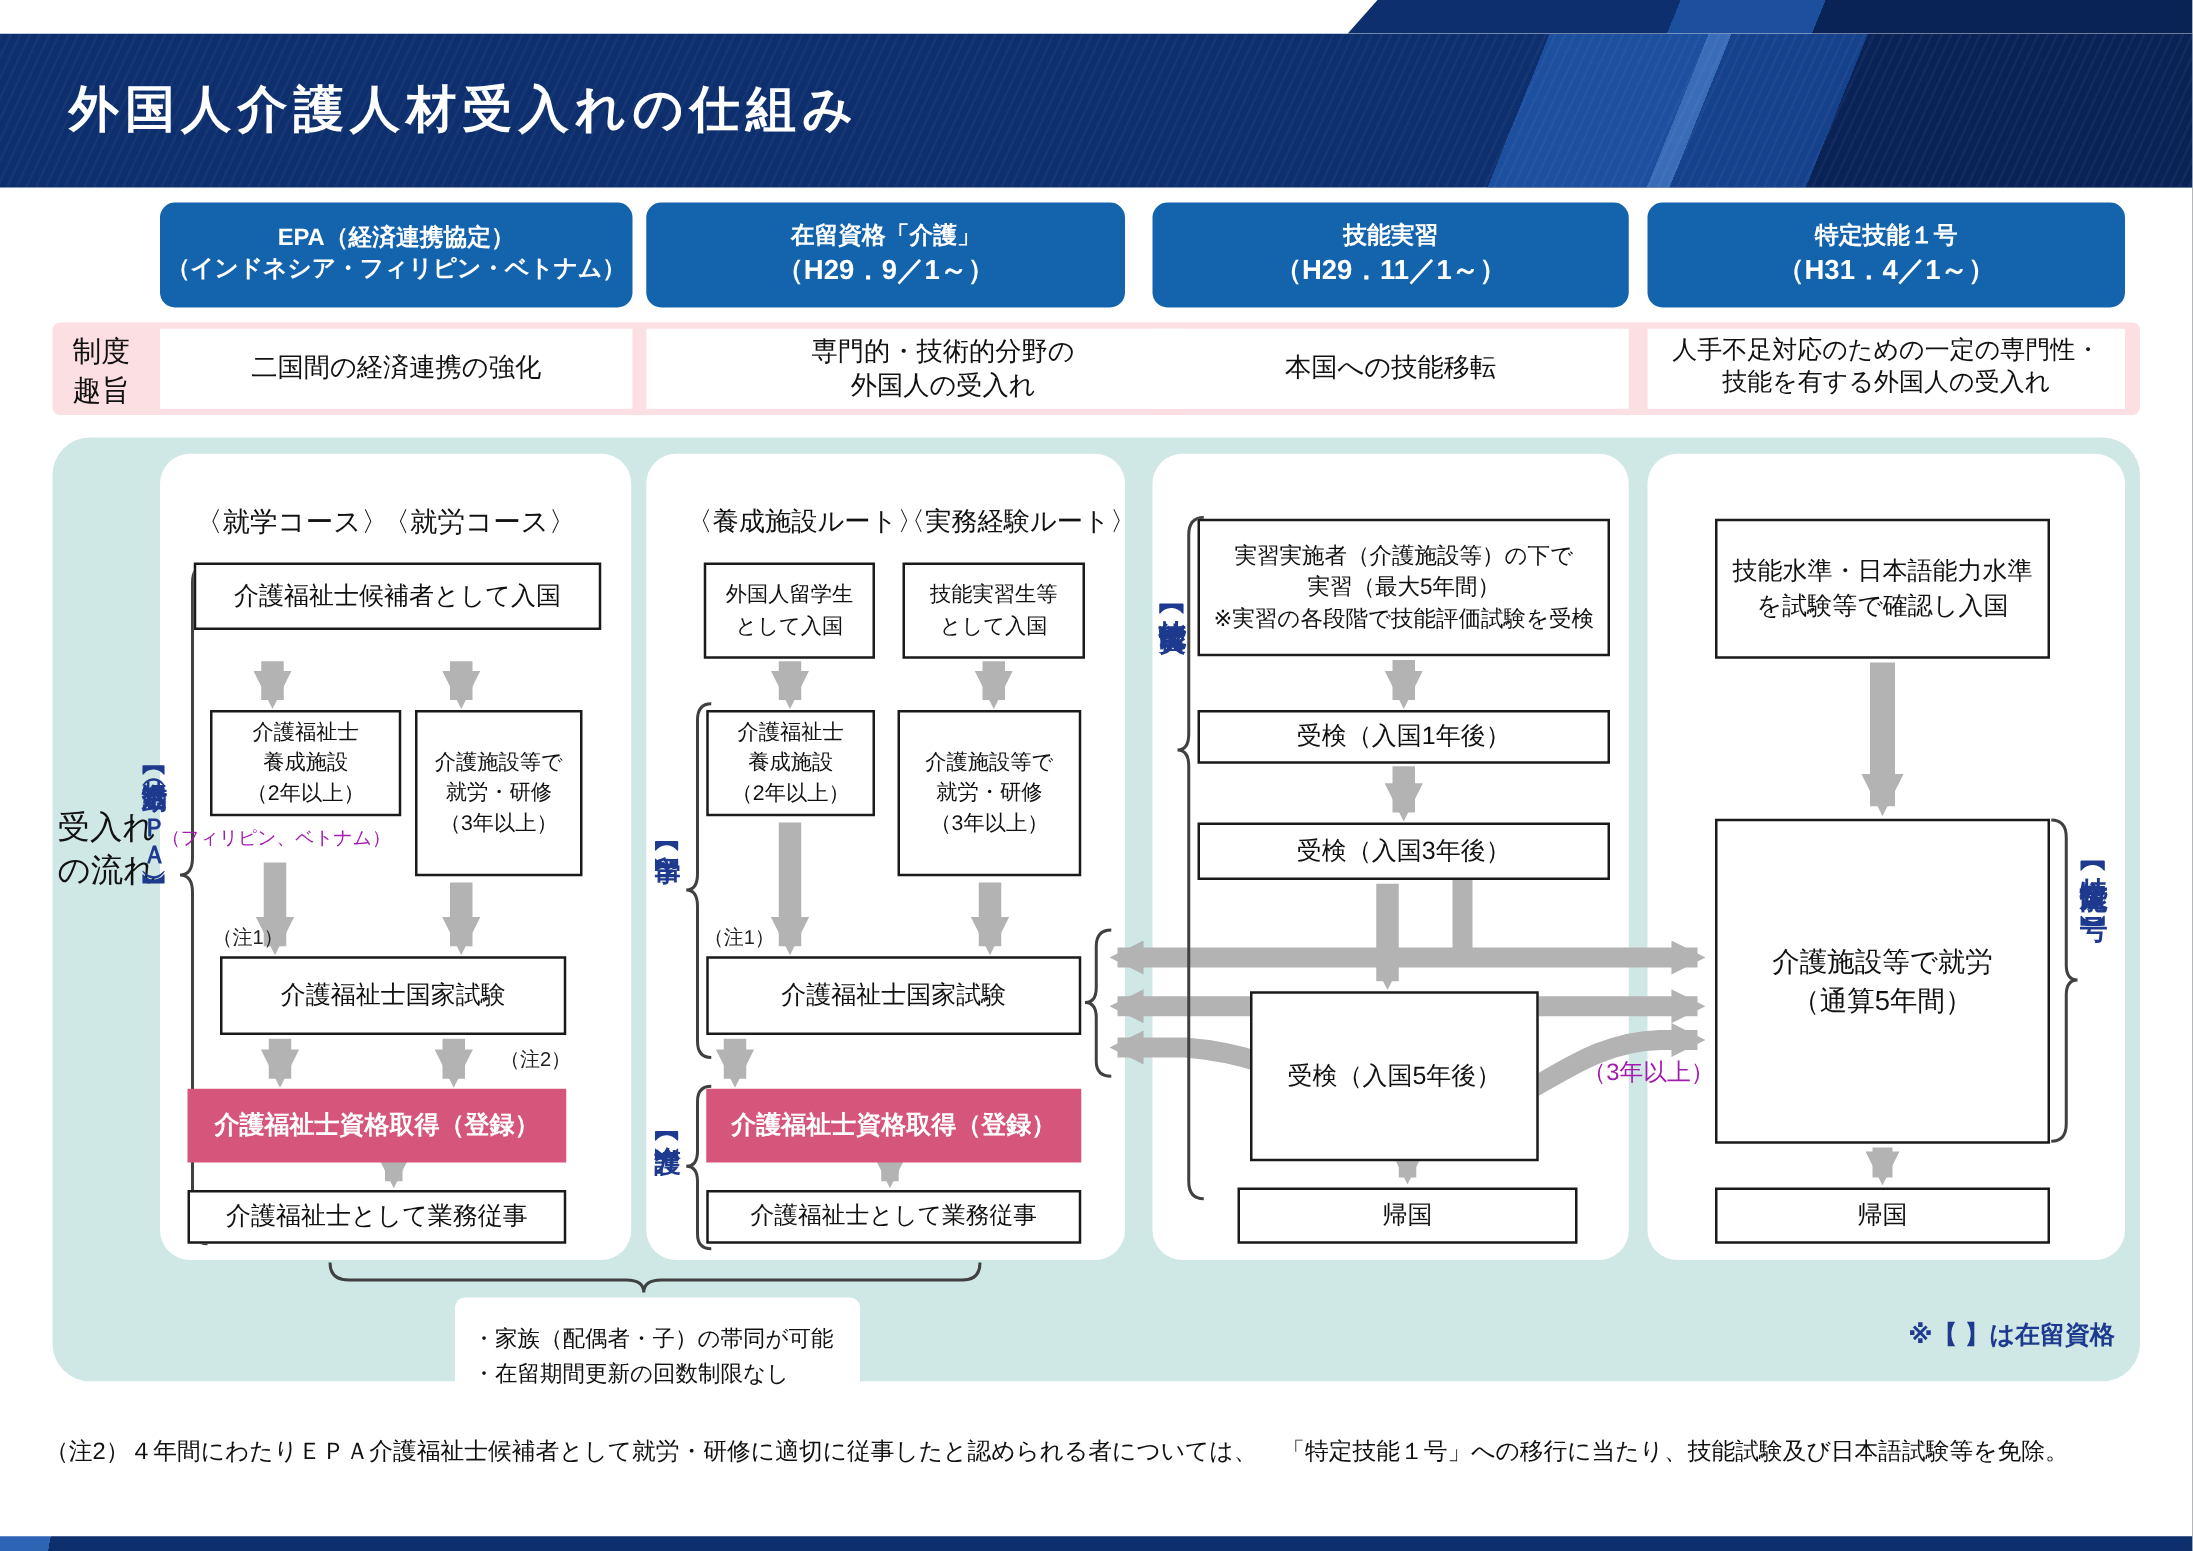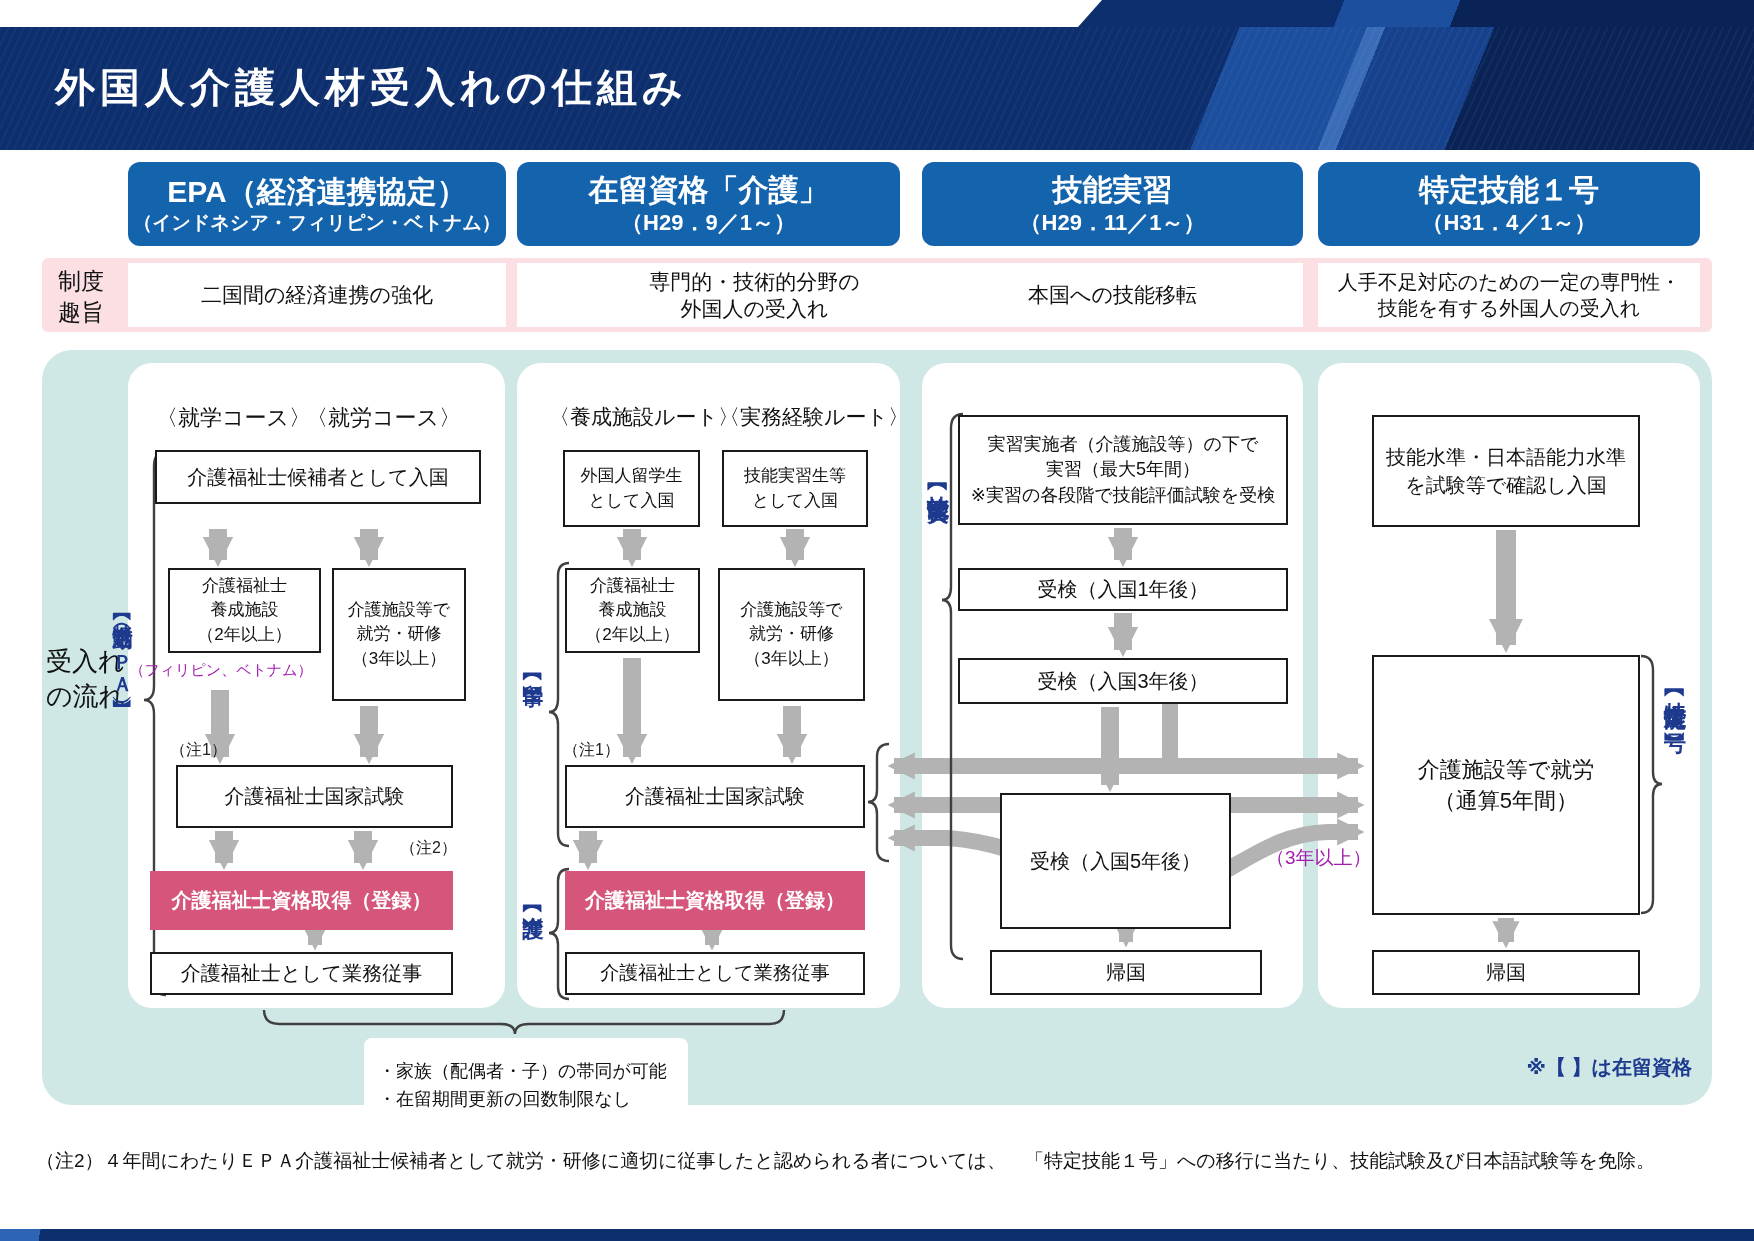--- a/index.html
+++ b/index.html
@@ -17,21 +17,21 @@
   .banner .texture{position:absolute;inset:0;background:repeating-linear-gradient(115deg,rgba(255,255,255,.035) 0 2px,rgba(255,255,255,0) 2px 7px);}
   .top-corner{position:absolute;left:1040px;top:0;width:714px;height:27px;
     background:linear-gradient(112deg,#0d2f6e 0 42%,#1d4f9f 42% 58%,#0a2357 58%);
     clip-path:polygon(62px 0,100% 0,100% 100%,38px 100%);}
   .page-title{position:absolute;left:55px;top:60px;color:#fff;font-size:40px;font-weight:bold;letter-spacing:5px;}
   .bottom-bar{position:absolute;left:0;top:1229px;width:1754px;height:12px;
     background:linear-gradient(100deg,#2d64b4 0 40px,var(--navy) 40px);}
   
   .hdr{position:absolute;top:162px;height:84px;background:var(--header_blue);color:#fff;border-radius:12px;
     display:flex;flex-direction:column;align-items:center;justify-content:center;font-weight:bold;line-height:1.3;}
-  .hdr .hl1{font-size:30px;}
+  .hdr .hl1{font-size:19px;}
   .hdr .hl2{font-size:19px;}
   .hdr .hl2.big{font-size:22px;}
   
   .pink-band{position:absolute;left:42px;top:258px;width:1670px;height:74px;background:var(--pink_band);border-radius:6px;}
   .band-label{position:absolute;font-size:23px;color:#111;line-height:1.35;}
   .pbox{position:absolute;top:263px;height:64px;background:#fff;display:flex;align-items:center;justify-content:center;
     text-align:center;font-size:21px;color:#111;line-height:1.3;}
   
   .teal{position:absolute;left:42px;top:350px;width:1670px;height:755px;background:var(--teal);border-radius:30px;}
   .panel{position:absolute;top:363px;height:645px;background:#fff;border-radius:24px;}
@@ -83,21 +83,21 @@
     <div class="hl2 big">（H31．4／1～）</div>
   </div>
 
   <div class="pink-band"></div>
   <div class="band-label pre" style="left:58px;top:266px;">制度
 趣旨</div>
   <div class="pbox pre" style="left:128px;width:378px;">二国間の経済連携の強化</div>
   <div class="pbox pre" style="left:517px;width:383px;padding-left:46px;">専門的・技術的分野の
 外国人の受入れ</div>
   <div class="pbox pre" style="left:922px;width:381px;">本国への技能移転</div>
-  <div class="pbox pre" style="left:1318px;width:382px;font-size:20px;">人手不足対応のための一定の専門性・
+  <div class="pbox pre" style="left:1318px;width:382px;font-size:20px;font-family:Liberation Mono, monospace;">人手不足対応のための一定の専門性・
 技能を有する外国人の受入れ</div>
 
   <div class="teal"></div>
   <div class="band-label pre" style="left:46px;top:644px;font-size:26px;">受入れ
 の流れ</div>
 
   <div class="panel" style="left:128px;width:377px;"></div>
   <div class="panel" style="left:517px;width:383px;"></div>
   <div class="panel" style="left:922px;width:381px;"></div>
   <div class="panel" style="left:1318px;width:382px;"></div>

